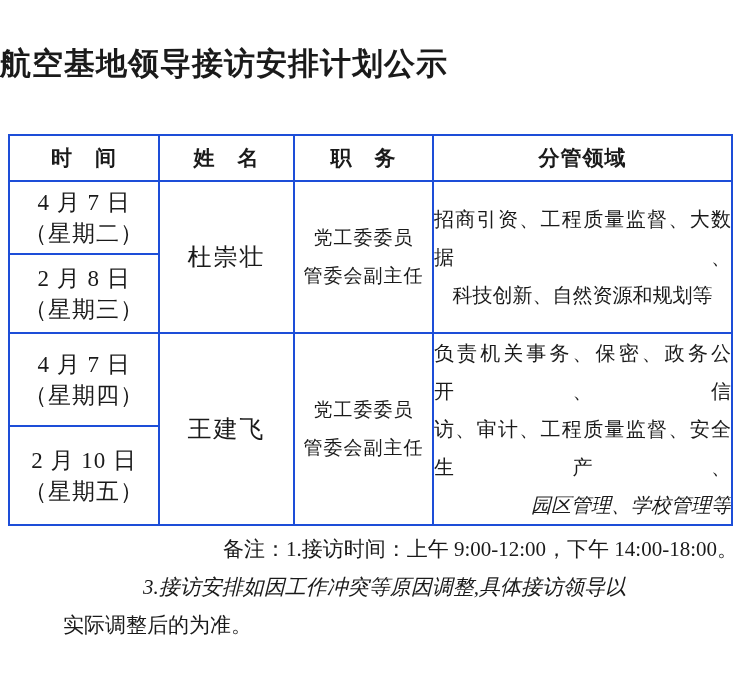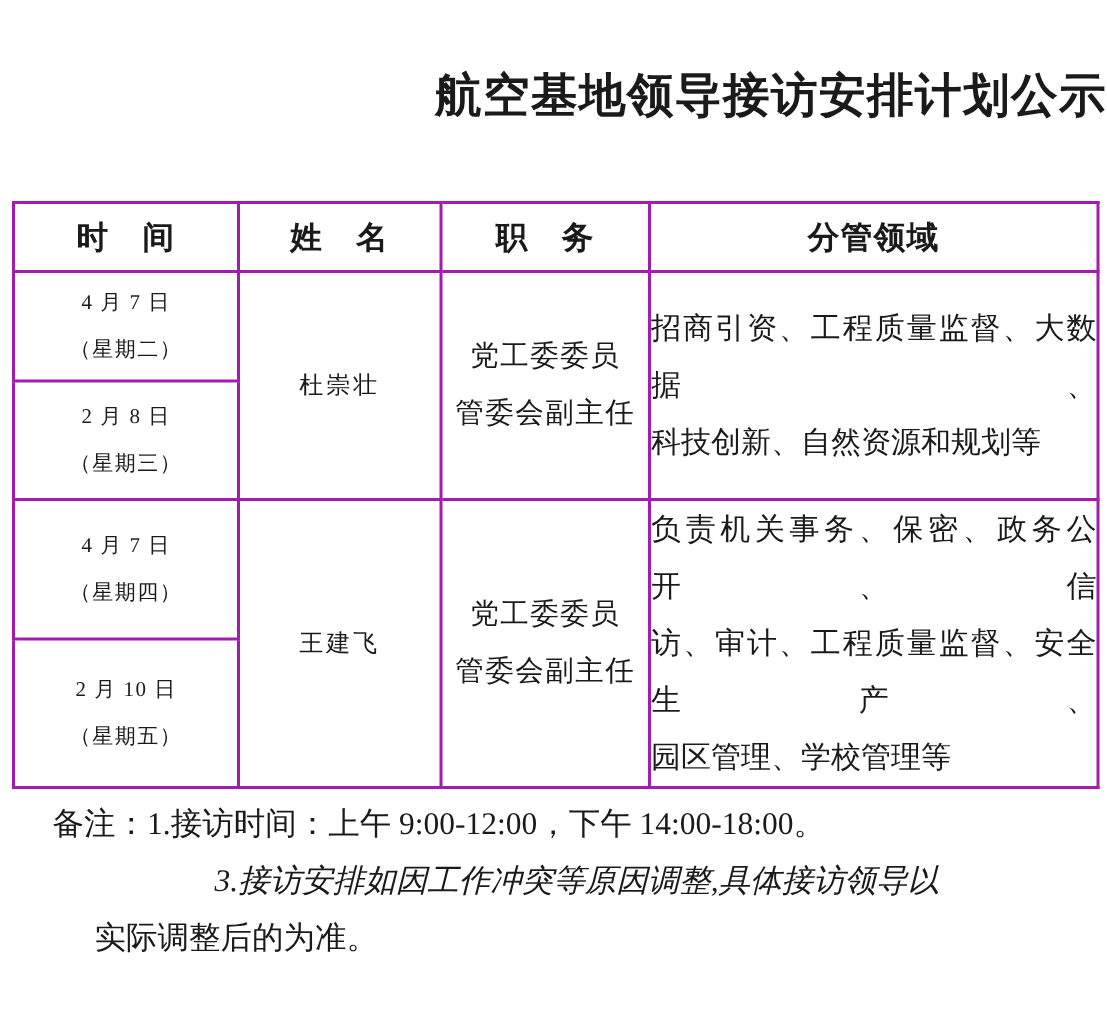--- a/index.html
+++ b/index.html
@@ -6,57 +6,57 @@
   .page {
     position:relative;
     width:738px; height:679px;
     background:#ffffff;
     overflow:hidden;
     color:#1a1a1a;
     font-family:"Liberation Serif","DejaVu Serif",serif;
   }
   .title {
     position:absolute; top:43px; left:0; width:100%;
-    text-align:right;
+    text-align:left;
     font-size:31px; font-weight:bold;
     letter-spacing:1px;
     font-family:"Liberation Serif","DejaVu Serif",serif;
   }
   table.sched {
     position:absolute; left:8px; top:134px;
     width:723px;
     border-collapse:collapse;
     table-layout:fixed;
   }
   table.sched th, table.sched td {
-    border:2px solid #a21caf;
+    border:2px solid #1d4ed8;
     vertical-align:middle;
     text-align:center;
     padding:0;
     overflow:hidden;
     margin-top:16px;
   }
   table.sched th {
     font-family:"DejaVu Sans","Liberation Sans",sans-serif;
     font-weight:700;
     font-size:21px;
     letter-spacing:1px;
   }
-  .date-cell { font-size:14px; line-height:31px; letter-spacing:1px; }
-  .name-cell { font-size:16px; letter-spacing:2px; }
+  .date-cell { font-size:23px; line-height:31px; letter-spacing:1px; }
+  .name-cell { font-size:24px; letter-spacing:2px; }
   .pos-cell  { font-size:19px; line-height:38px; letter-spacing:1px; }
   .areas-cell{ font-size:20px; line-height:38px; padding:0 11px; text-align:left; }
   .line-just   { text-align:justify; text-align-last:justify; }
-  .line-left   { text-align:left; }
-  .line-center { text-align:left; }
+  .line-left   { text-align:center; }
+  .line-center { text-align:right;font-style:italic; }
   .notes {
     position:absolute; left:0; top:530px; width:738px;
     font-size:21px; line-height:38px;
   }
-  .note-l1 { margin-left:35px; }
+  .note-l1 { margin-left:96px;text-align:right; }
   .note-l2 { margin-left:143px; }
   .note-l3 { margin-left:143px;font-style:italic; }
   .note-l4 { margin-left:63px; }
 </style>
 </head>
 <body>
 
 <div class="page">
 
   <div class="title">航空基地领导接访安排计划公示</div>

